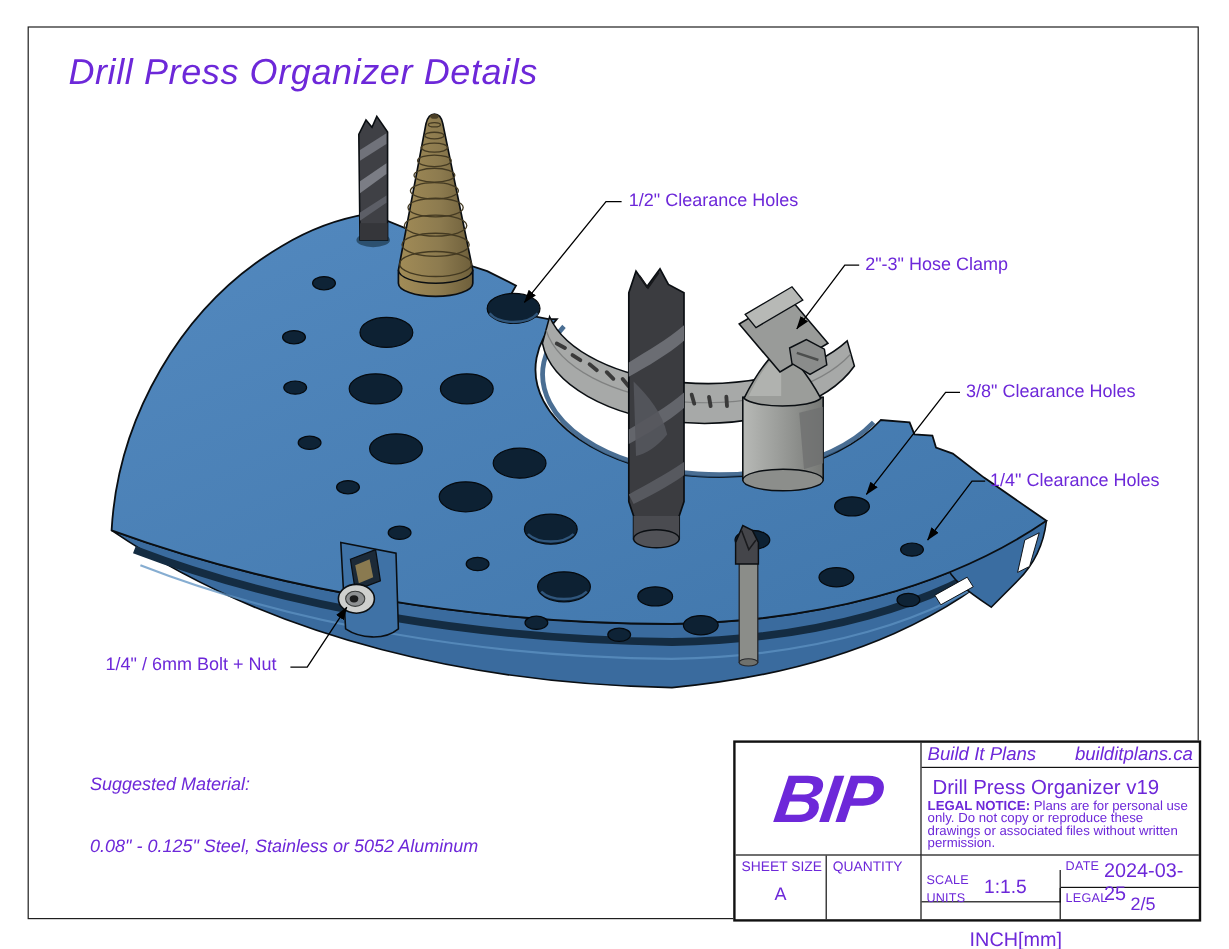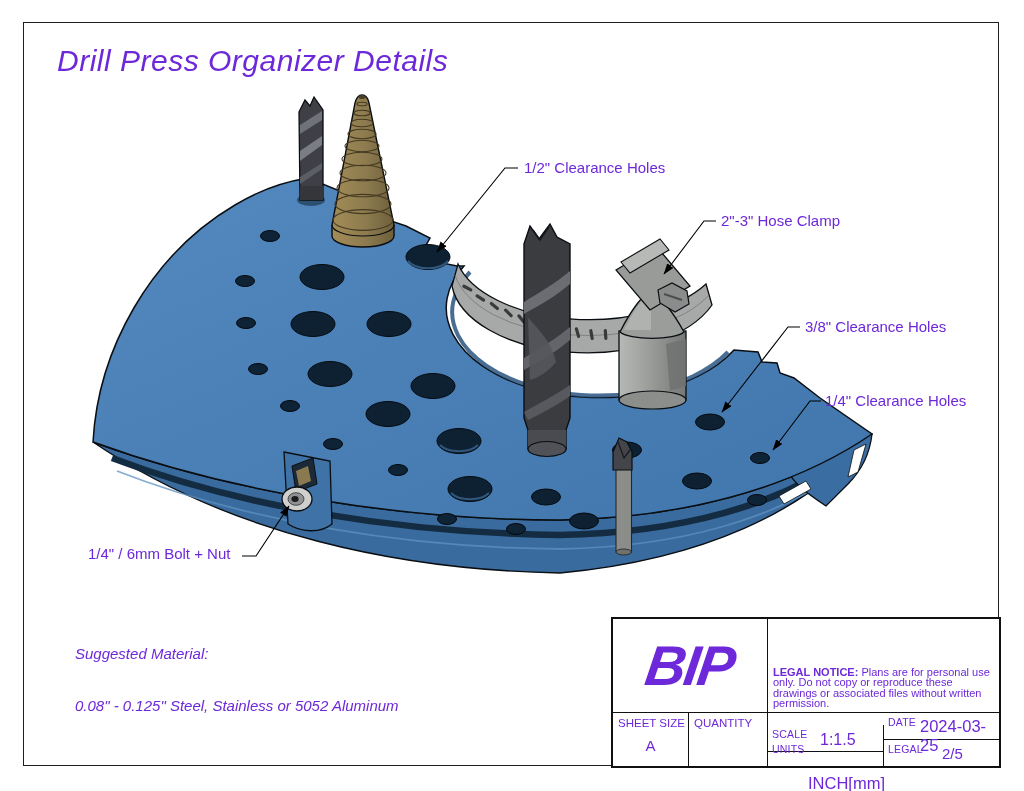--- a/index.html
+++ b/index.html
@@ -248,22 +248,27 @@
   <div id="callout-bolt" class="callout">1/4" / 6mm Bolt + Nut</div>
 
   <div id="material-heading" class="material">Suggested Material:</div>
   <div id="material-spec" class="material">0.08" - 0.125" Steel, Stainless or 5052 Aluminum</div>
 
   <div id="title-block">
     <div id="bip-cell" class="tb-cell">
       <span id="bip-logo">BIP</span>
     </div>
 
+    <div id="brand-row" class="tb-cell">
+      <span id="brand-name">Build It Plans</span>
+      <span id="brand-site">builditplans.ca</span>
+    </div>
 
     <div id="title-cell" class="tb-cell">
+      <div id="drawing-title">Drill Press Organizer v19</div>
       <div id="legal">
         <b>LEGAL NOTICE:</b><span> Plans are for personal use only. Do not copy or reproduce these drawings or associated files without written permission.</span>
       </div>
     </div>
 
     <div id="quantity-cell" class="tb-cell">
       <span class="tb-label-lg">QUANTITY</span>
       <div class="tb-value"></div>
     </div>
 

